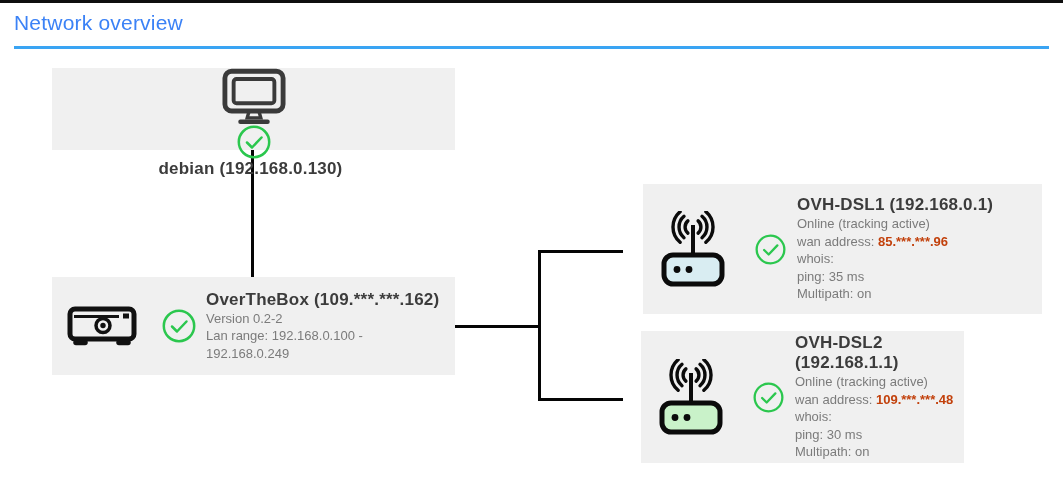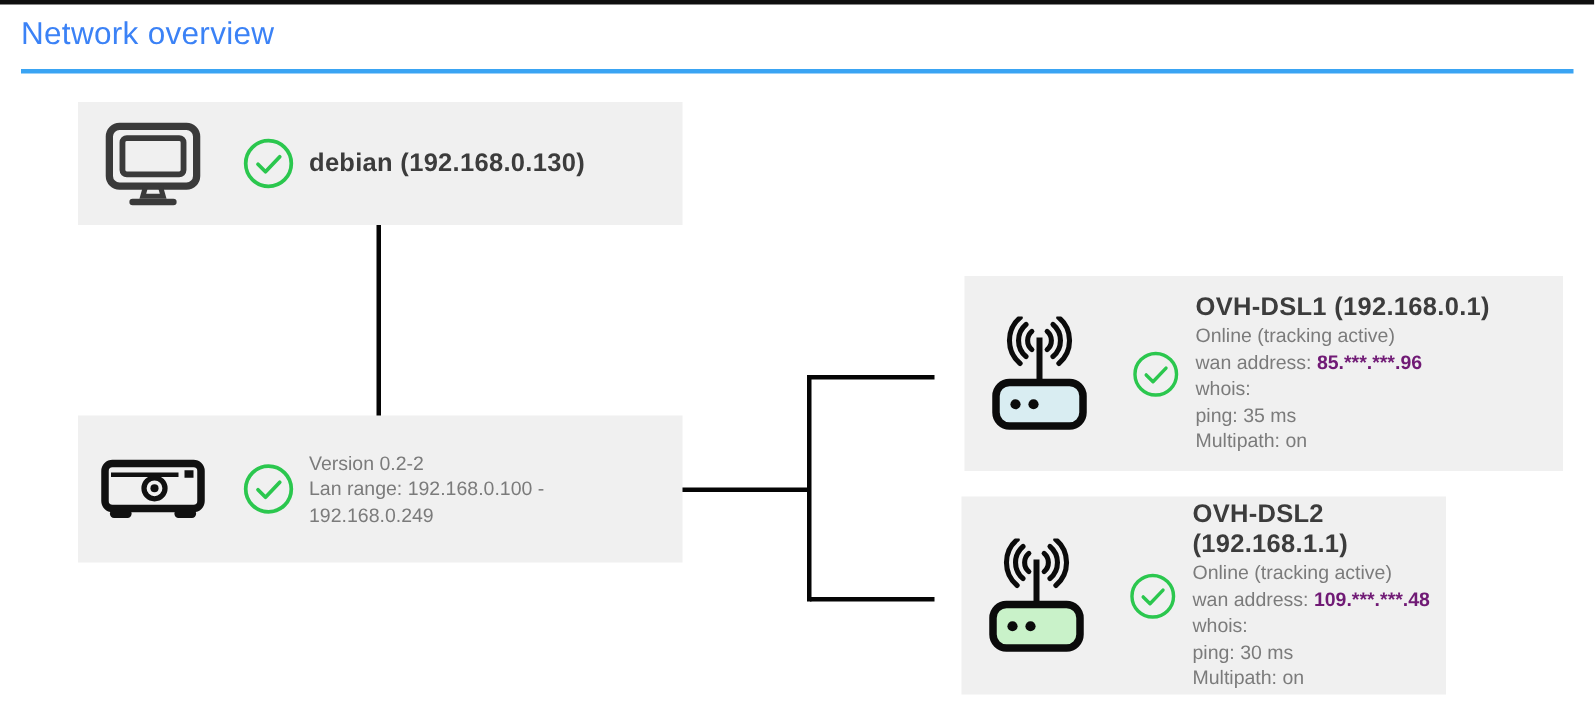--- a/index.html
+++ b/index.html
@@ -22,39 +22,39 @@
   .node{
     position:absolute;background:#f0f0f0;
     display:flex;align-items:center;
   }
   .icon-wrap{display:flex;align-items:center;justify-content:center;flex:none;}
   .device-slot{width:100px;flex:none;display:flex;justify-content:center;align-items:center;}
   .check-slot{width:54px;flex:none;display:flex;justify-content:center;align-items:center;}
   .node-text{flex:1;min-width:0;padding-right:6px;}
   .node-title{font-size:17px;font-weight:bold;color:#3c3c3c;letter-spacing:.2px;}
   .node-line{font-size:13px;color:#7b7b7b;line-height:17.4px;}
-  .wan-value{font-weight:bold;color:#701a75;}
+  .wan-value{font-weight:bold;color:#c2410c;}
   svg{display:block;}
 </style>
 </head>
 <body>
 
 <div class="stage">
 
   <div class="top-border"></div>
   <h1 class="page-title">Network overview</h1>
   <div class="title-underline"></div>
 
   <div class="connector v" style="left:251px;top:150px;height:128px;"></div>
   <div class="connector h" style="left:454px;top:325px;width:85px;"></div>
   <div class="connector v" style="left:538px;top:250px;height:151px;"></div>
   <div class="connector h" style="left:540px;top:250px;width:83px;"></div>
   <div class="connector h" style="left:540px;top:398px;width:83px;"></div>
 
-  <div class="node" style="left:52px;top:68px;width:403px;height:82px;">
+  <div class="node" style="left:52px;top:68px;width:403px;height:82px;flex-direction:column;">
     <span class="device-slot icon-wrap">
       <svg width="64" height="57" viewBox="0 0 66 58" fill="none" stroke="#3a3a3a">
         <rect x="3" y="3" width="60" height="41" rx="7" stroke-width="5"></rect>
         <rect x="12" y="11" width="42" height="25" rx="3" stroke-width="4"></rect>
         <path d="M28 44 L26 51 L40 51 L38 44" stroke-width="3.5"></path>
         <path d="M19 55 H47" stroke-width="4.5" stroke-linecap="round"></path>
       </svg>
     </span>
     <span class="check-slot icon-wrap">
       <svg width="34" height="34" viewBox="0 0 34 34">
@@ -83,20 +83,21 @@
     </span>
     <span class="check-slot icon-wrap">
       <svg width="34" height="34" viewBox="0 0 34 34">
         <g fill="none" stroke-width="2.5" stroke-linecap="round" stroke-linejoin="round" stroke="#2bc74e">
           <circle cx="17" cy="17" r="15.2"></circle>
           <path d="M10 17.5 L15 22.5 L24.5 12.5"></path>
         </g>
       </svg>
     </span>
     <div class="node-text">
+      <div class="node-title">OverTheBox (109.***.***.162)</div>
       <div class="node-line">Version 0.2-2</div>
       <div class="node-line">Lan range: 192.168.0.100 - 192.168.0.249</div>
     </div>
   </div>
 
   <div class="node" style="left:623px;top:184px;width:399px;height:130px;margin-left:20px;">
     <span class="device-slot icon-wrap">
       <svg width="78" height="76" viewBox="0 0 78 76" fill="none" stroke="#0b0b0b">
         <path d="M39 14 V48" stroke-width="4"></path>
         <g stroke-width="3.4" stroke-linecap="round">

